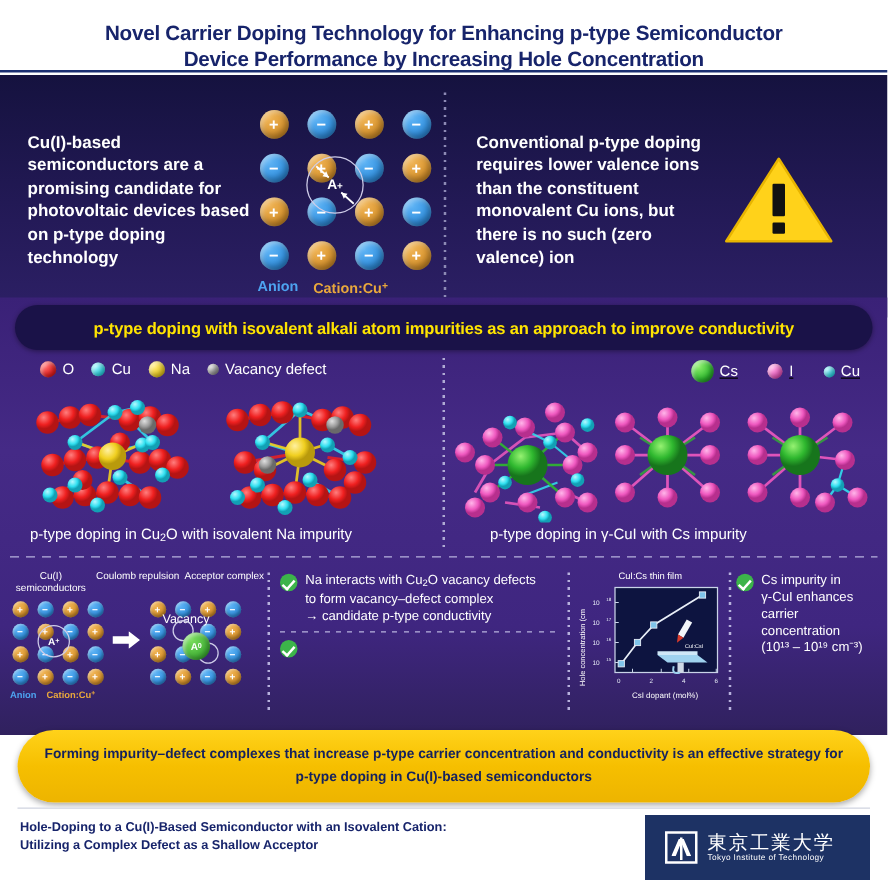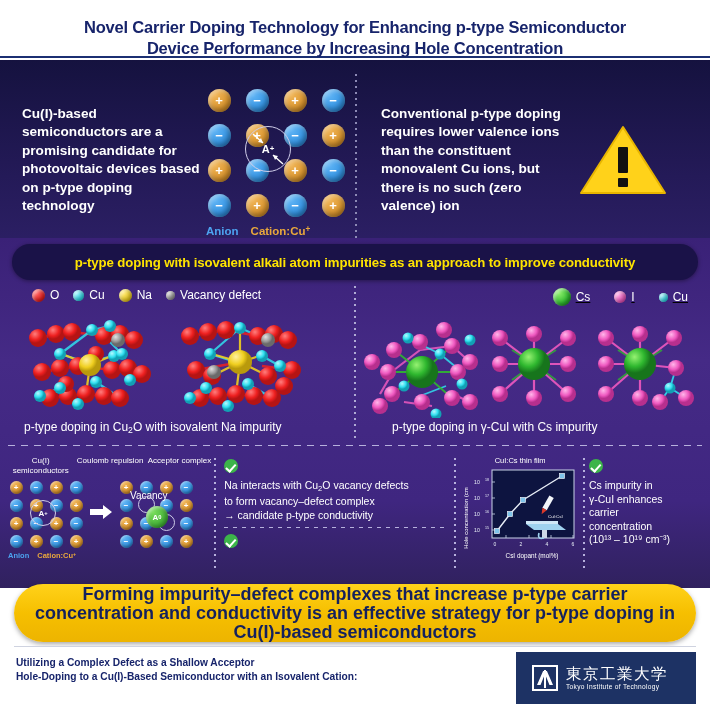--- a/index.html
+++ b/index.html
@@ -124,42 +124,42 @@
   .mini-wrap { position:relative; }
   .mcirc { position:absolute; width:26px; height:26px; border:1px solid #cfcde9; border-radius:50%;
     display:flex; align-items:center; justify-content:center; color:#fff; font-size:8px; font-weight:bold;}
   .acc-green { position:absolute; width:22px; height:22px; border-radius:50%;
     background:radial-gradient(circle at 33% 28%,#79dd5c,#3fae34 70%,#2a8a24);
     display:flex; align-items:center; justify-content:center; color:#fff; font-size:8px; font-weight:bold;
     box-shadow:inset -2px -2px 4px rgba(0,0,0,.3), inset 2px 2px 3px rgba(255,255,255,.5);}
   .vac-ring { position:absolute; width:17px; height:17px; border:1px solid #cfcde9; border-radius:50%; }
   .mini-legend { display:flex; gap:8px; font-size:7.5px; font-weight:bold; margin-top:1px; padding-left:2px;}
 
-  .bullet { display:flex; gap:6px; margin-bottom:5px;flex-direction:column; }
+  .bullet { display:flex; gap:6px; margin-bottom:5px; }
   .chk { flex:0 0 auto; width:14px; height:14px; border-radius:50%; background:#3cb44a; position:relative; margin-top:1px;}
   .chk:after { content:""; position:absolute; left:4px; top:2.5px; width:4px; height:7.5px;
     border:solid #fff; border-width:0 2px 2px 0; transform:rotate(42deg); }
   .bullet-text { color:#fff; font-size:10.5px; line-height:13.5px; }
   .bullet-sep { height:1px; margin:0 0 5px 0;
     background:repeating-linear-gradient(to right,#b7b1dd 0 4px,transparent 4px 9px); }
 
   
   .chart-box { width:120px; }
   .chart-title { color:#fff; font-size:7.5px; text-align:center; margin-bottom:1px; }
   .chart-svg { display:block; }
 
   
   .gold {
     position:absolute; top:584px; left:14px; width:682px; height:58px;
     background:linear-gradient(180deg,#ffd21a 0%,#f6bf00 50%,#edb400 100%);
     border-radius:29px;
     display:flex; align-items:center; justify-content:center; text-align:center;
     box-shadow:0 2px 5px rgba(0,0,0,.35);
   }
-  .gold-text { color:#14215e; font-weight:bold; font-size:18px; line-height:19px; padding:0 20px; }
+  .gold-text { color:#14215e; font-weight:bold; font-size:11px; line-height:19px; padding:0 20px; }
 
   
   .footer { position:absolute; top:646px; left:0; width:710px; height:64px; background:#fff; }
   .fline { position:absolute; top:0; left:14px; width:682px; height:1px; background:#cfd3e0; }
   .paper-title { position:absolute; left:16px; top:10px; width:480px;
     color:#17246b; font-weight:bold; font-size:10.2px; line-height:13.5px; }
   .cite { position:absolute; left:16px; top:40px; width:500px;
     color:#8a8ea0; font-size:9.2px; }
   .cite i { font-style:italic; }
   .logo {
@@ -739,22 +739,22 @@
     </div>
   </div>
 
   <div class="gold">
     <div class="gold-text">Forming impurity–defect complexes that increase p-type carrier concentration and conductivity is an effective strategy for p-type doping in Cu(I)-based semiconductors</div>
   </div>
 
   <div class="footer">
     <div class="fline"></div>
     <div class="paper-title">
+      <div>Hole-Doping to a Cu(I)-Based Semiconductor with an Isovalent Cation:</div>
       <div>Utilizing a Complex Defect as a Shallow Acceptor</div>
-      <div>Hole-Doping to a Cu(I)-Based Semiconductor with an Isovalent Cation:</div>
     </div>
     <div class="logo">
       <div class="logo-mark"></div>
       <div>
         <div class="logo-jp">東京工業大学</div>
         <div class="logo-en">Tokyo Institute of Technology</div>
       </div>
     </div>
   </div>
 </div>

